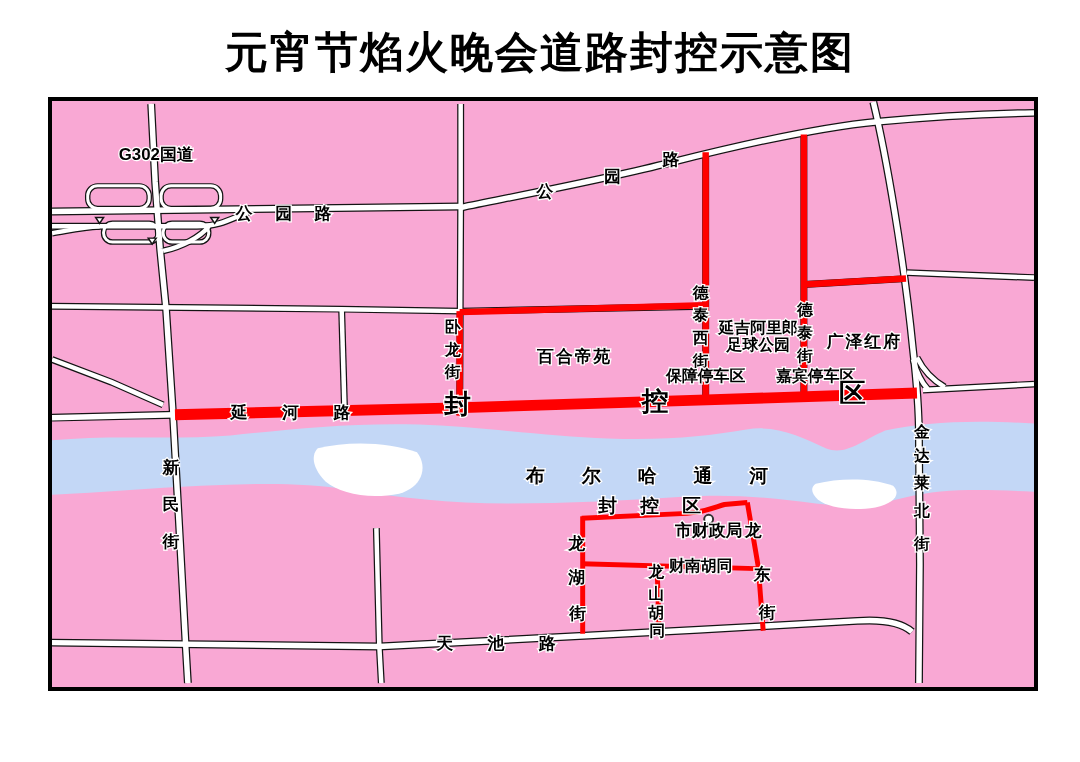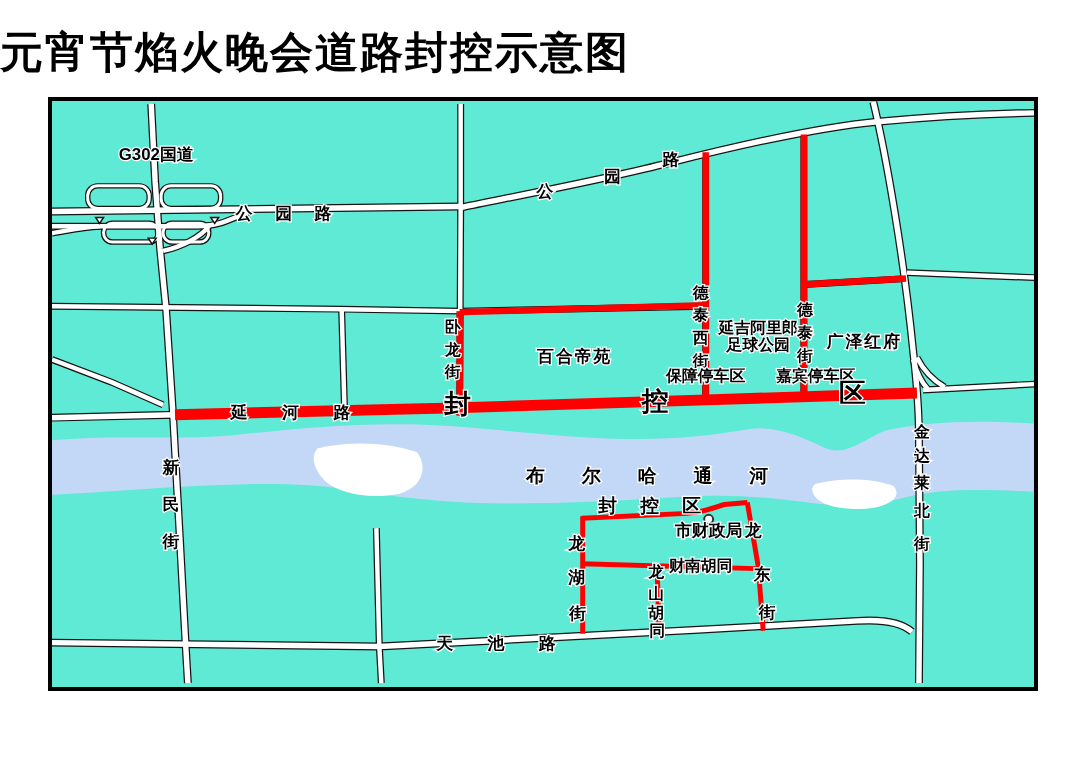--- a/index.html
+++ b/index.html
@@ -1,22 +1,22 @@
 <!DOCTYPE html>
 <html><head>
 <meta charset="utf-8">
 <style>
   html,body{margin:0;padding:0;background:#ffffff;}
   body{width:1080px;height:762px;position:relative;overflow:hidden;
        font-family:"Liberation Sans","DejaVu Sans",sans-serif;}
   .title{position:absolute;top:24px;left:0;width:1080px;margin:0;
-         text-align:left;font-size:43px;font-weight:800;color:#000;
+         text-align:center;font-size:43px;font-weight:800;color:#000;
          letter-spacing:2px;}
   .map-frame{position:absolute;left:48px;top:97px;width:982px;height:586px;
-             border:4px solid #000;background:#5eead4;}
+             border:4px solid #000;background:#f9a8d4;}
   .map-frame svg{display:block;}
   .lbl{font-size:17px;font-weight:600;fill:#000;stroke:#fff;stroke-width:2.5px;
        paint-order:stroke;text-anchor:middle;dominant-baseline:middle;}
   .lbl-s{font-size:16px;}
   .lbl-big{font-size:27px;font-weight:800;}
   .lbl-m{font-size:19px;}
   .casing{fill:none;stroke:#141414;stroke-width:7;stroke-linecap:butt;}
   .casing.major{stroke-width:8;}
   .roadfill{fill:none;stroke:#ffffff;stroke-width:4.5;stroke-linecap:butt;}
   .roadfill.major{stroke-width:5.5;}

